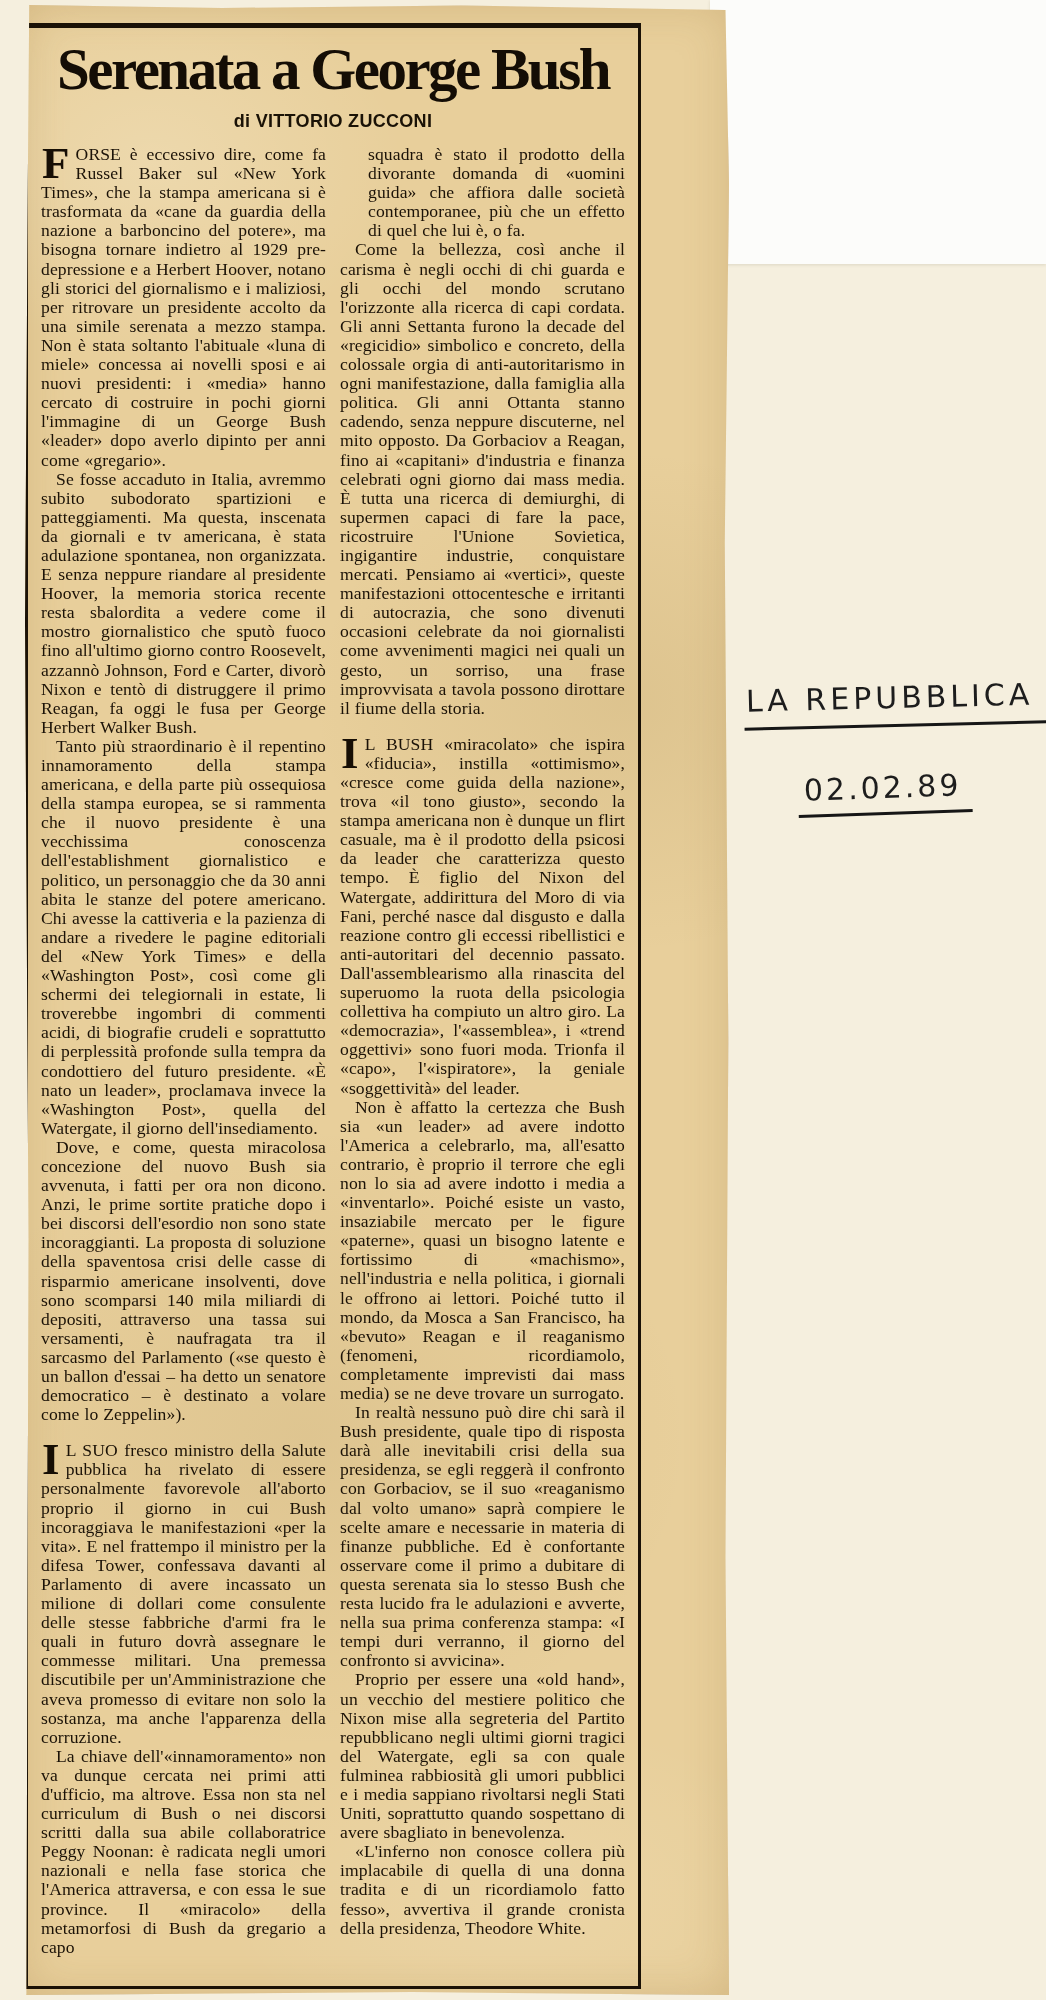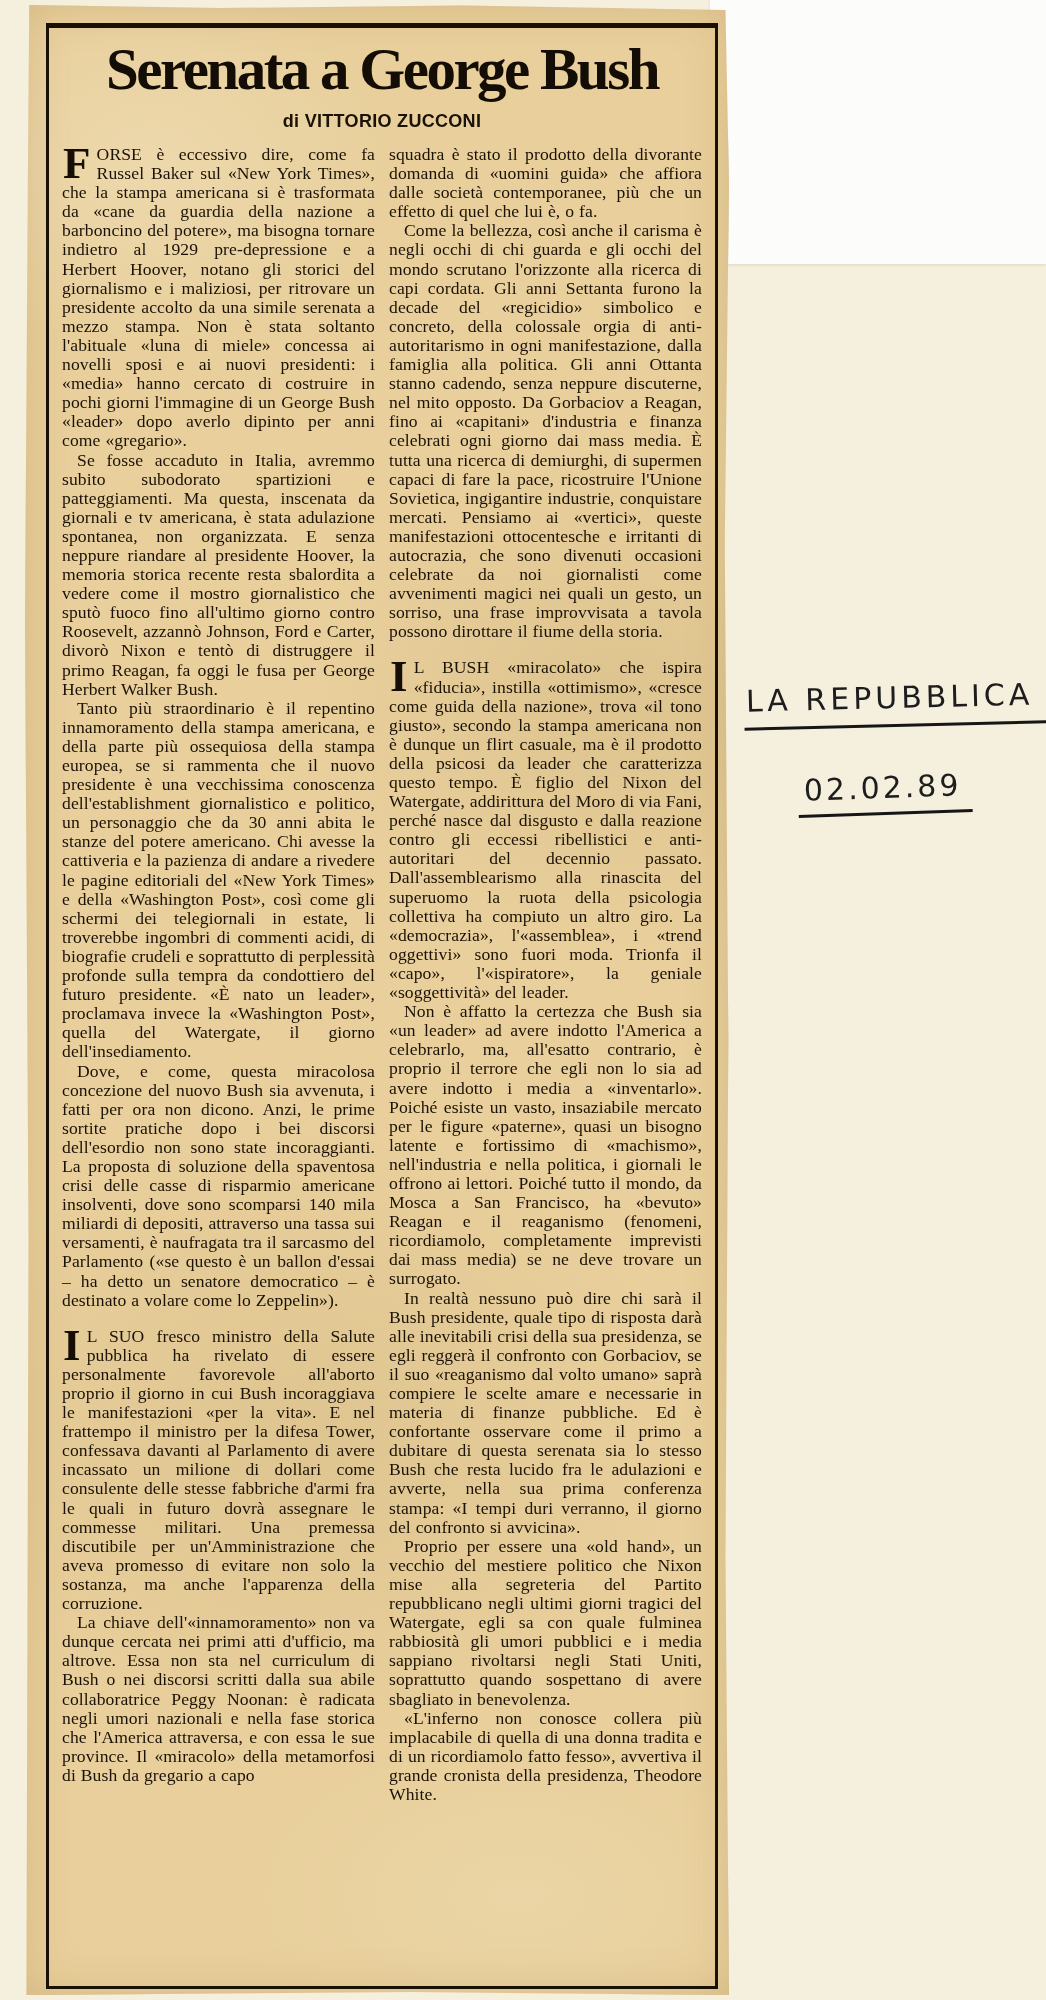--- a/index.html
+++ b/index.html
@@ -17,21 +17,21 @@
     background-color:#e8cf9b;
     background-image:
       radial-gradient(ellipse 420px 320px at 18% 8%, rgba(255,250,235,0.22), transparent 60%),
       radial-gradient(ellipse 520px 420px at 85% 35%, rgba(125,95,35,0.10), transparent 60%),
       radial-gradient(ellipse 640px 520px at 40% 72%, rgba(125,95,35,0.09), transparent 60%),
       radial-gradient(ellipse 500px 300px at 70% 95%, rgba(255,248,230,0.14), transparent 60%);
     box-shadow:inset 0 0 45px rgba(140,100,40,0.22), 2px 2px 7px rgba(60,45,20,0.28);
     clip-path:polygon(0.6% 0%, 28% 0.15%, 62% 0.02%, 99.5% 0.25%, 100% 9%, 99.4% 27%, 99.9% 52%, 99.5% 78%, 100% 100%, 55% 99.85%, 0.2% 100%, 0.5% 62%, 0% 31%, 0.4% 9%);
   }
   .frame{
-    position:absolute;left:21px;top:18px;width:672px;height:1966px;
+    position:absolute;left:0;top:18px;width:616px;height:1966px;
     box-sizing:border-box;border:3px solid #1a1106;border-top-width:5px;
     overflow:hidden;
   }
   .title{
     text-align:center;margin:12px 4px 0 4px;
     font-family:"Liberation Serif", serif;font-weight:bold;
     font-size:59px;letter-spacing:-2.5px;color:#140d05;line-height:1.0;
   }
   .byline{
     text-align:center;margin-top:12px;
@@ -41,21 +41,21 @@
   .columns{
     display:flex;gap:14px;padding:13px 13px 0 13px;
   }
   .col{
     flex:1;min-width:0;text-align:justify;
     font-size:17.6px;line-height:19.1px;color:#1b1207;
     letter-spacing:0.1px;word-spacing:0.4px;
     hyphens:auto;-webkit-hyphens:auto;
   }
   .para{margin:0;text-indent:15px;}
-  .para.no-indent{text-indent:0;}
+  .para.no-indent{text-indent:0;margin-left:28px;}
   .para.has-drop{text-indent:0;}
   .para.section-break{margin-top:17px;}
   .dropcap{
     float:left;font-weight:bold;font-size:45px;line-height:33px;
     padding:2px 6px 0 1px;color:#160e04;
   }
   .hand{
     position:absolute;color:#1d1d1d;
     font-family:"DejaVu Sans", sans-serif;
     white-space:nowrap;

